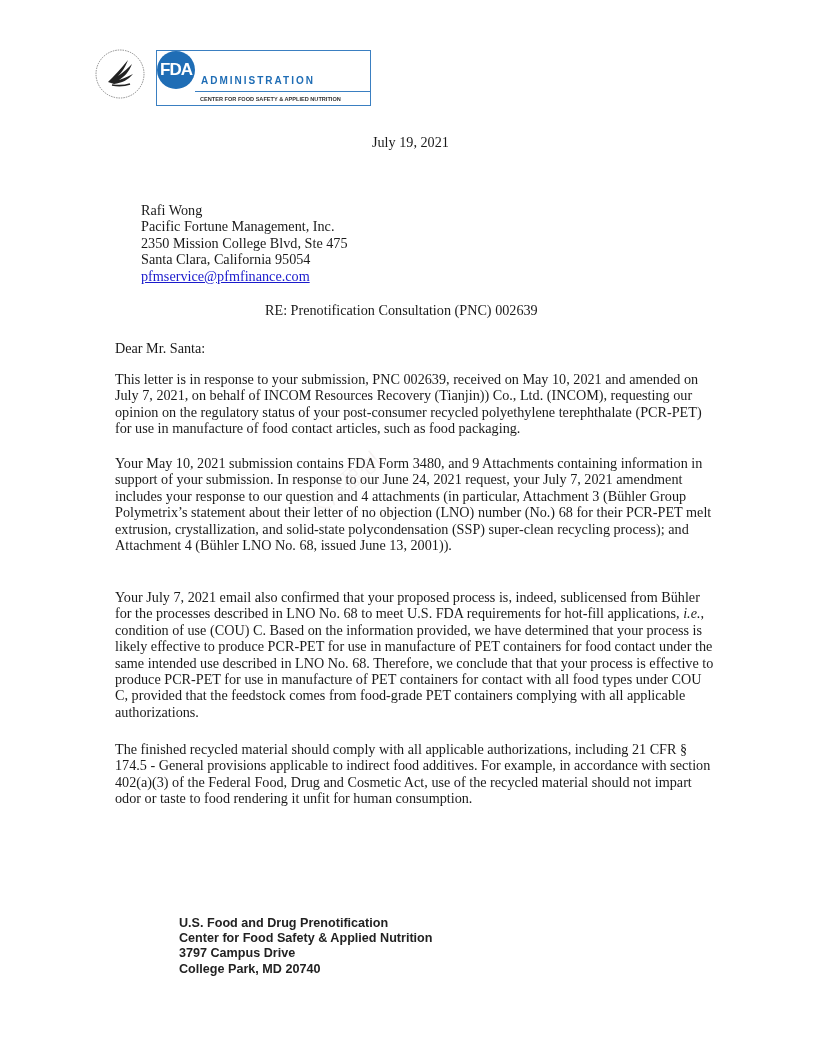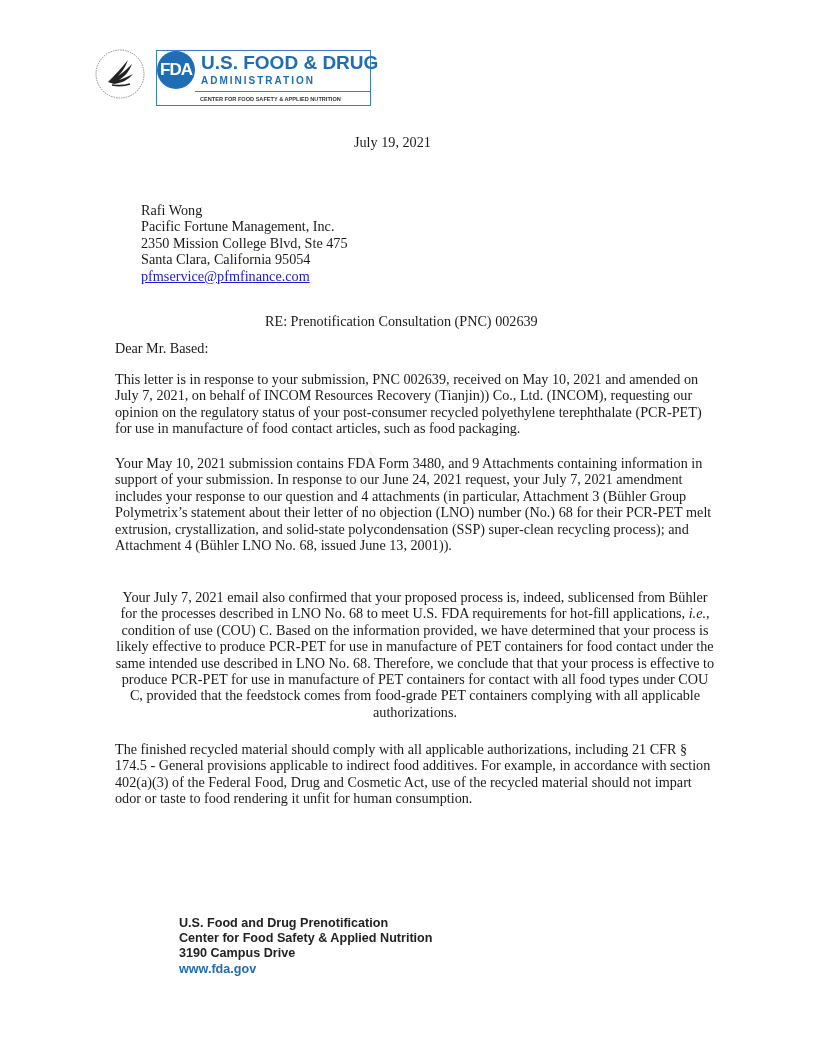--- a/index.html
+++ b/index.html
@@ -5,72 +5,71 @@
   html, body { margin: 0; padding: 0; background: #ffffff; }
   body { width: 816px; height: 1056px; position: relative; overflow: hidden; color: #1a1a1a; }
   .serif { font-family: "Liberation Serif", "DejaVu Serif", serif; font-size: 14.2px; line-height: 16.4px; }
   .logo-wrap { position: absolute; left: 94px; top: 46px; height: 64px; }
   .seal { position: absolute; left: 0; top: 2px; width: 52px; height: 52px; }
   .fda-box { position: absolute; left: 62px; top: 4px; width: 215px; height: 56px; border: 1px solid #3a7fc1; box-sizing: border-box; }
   .fda-badge { position: absolute; left: 0; top: 0; width: 38px; height: 38px; background: #1f6db5; color: #fff; font-family: "Liberation Sans", sans-serif; font-weight: bold; font-size: 17px; line-height: 38px; text-align: center; letter-spacing: -1px; border-radius: 19px; }
   .fda-title { position: absolute; left: 44px; top: 1px; font-family: "Liberation Sans", sans-serif; font-weight: bold; font-size: 19px; color: #1f6db5; white-space: nowrap; }
   .fda-sub { position: absolute; left: 44px; top: 24px; font-family: "Liberation Sans", sans-serif; font-weight: bold; font-size: 10px; letter-spacing: 2px; color: #1f6db5; white-space: nowrap; }
   .fda-center { position: absolute; left: 38px; right: 0; top: 40px; border-top: 1px solid #3a7fc1; font-family: "Liberation Sans", sans-serif; font-weight: bold; font-size: 5.6px; color: #333; padding: 4px 0 0 5px; white-space: nowrap; }
-  .date { position: absolute; left: 354px; top: 134px; }
+  .date { position: absolute; left: 372px; top: 134px; }
   .address { position: absolute; left: 115px; top: 202px; }
   .address div { white-space: nowrap; margin-left: 26px; }
   .email { color: #1a1acc; text-decoration: underline; }
-  .re { position: absolute; left: 265px; top: 302px; white-space: nowrap; margin-top: 11px; }
+  .re { position: absolute; left: 265px; top: 302px; white-space: nowrap; }
   .salutation { position: absolute; left: 115px; top: 340px; }
   .para { position: absolute; left: 115px; width: 600px; text-align: left; }
   .p1 { top: 371px; }
   .p2 { top: 455px; }
-  .p3 { top: 589px; text-align: center; }
+  .p3 { top: 589px; }
   .p4 { top: 741px; }
   .watermark { position: absolute; left: 300px; top: 470px; font-family: "DejaVu Sans", sans-serif; font-size: 22px; color: rgba(200,180,180,0.18); transform: rotate(-40deg); pointer-events: none; white-space: nowrap; }
   .footer { position: absolute; left: 179px; top: 916px; font-family: "Liberation Sans", sans-serif; font-weight: bold; font-size: 12.6px; line-height: 15.2px; color: #222; }
   .footer .url { color: #1f6db5; }
   .footer div { white-space: nowrap; }
 </style>
 </head>
 <body>
 
 <div class="logo-wrap">
   <svg class="seal" viewBox="0 0 52 52">
     <circle cx="26" cy="26" r="24" fill="none" stroke="#444" stroke-width="0.6" stroke-dasharray="1.5 1"></circle>
     <path d="M14 34 C20 28, 26 22, 34 12 C31 20, 28 24, 24 28 C30 24, 34 20, 38 16 C35 24, 30 29, 25 32 C31 30, 35 28, 39 26 C34 32, 28 35, 20 36 Z" fill="#222"></path>
     <path d="M18 37 C24 38, 30 38, 36 36" stroke="#222" stroke-width="1.6" fill="none"></path>
   </svg>
   <div class="fda-box">
     <div class="fda-badge">FDA</div>
-    <div class="fda-title">U.S. FOOD &amp; DRUG</div>
     <div class="fda-sub">ADMINISTRATION</div>
     <div class="fda-center">CENTER FOR FOOD SAFETY &amp; APPLIED NUTRITION</div>
   </div>
 </div>
 
 <div class="date serif">July 19, 2021</div>
 
 <div class="address serif">
   <div>Rafi Wong</div>
   <div>Pacific Fortune Management, Inc.</div>
   <div>2350 Mission College Blvd, Ste 475</div>
   <div>Santa Clara, California 95054</div>
   <div><a class="email">pfmservice@pfmfinance.com</a></div>
 </div>
 
 <div class="re serif">RE:  Prenotification Consultation (PNC) 002639</div>
 
-<div class="salutation serif">Dear Mr. Based:</div>
+<div class="salutation serif">Dear Mr. Santa:</div>
 
 <div class="para p1 serif">This letter is in response to your submission, PNC 002639, received on May 10, 2021 and amended on July 7, 2021, on behalf of INCOM Resources Recovery (Tianjin)) Co., Ltd. (INCOM), requesting our opinion on the regulatory status of your post-consumer recycled polyethylene terephthalate (PCR-PET) for use in manufacture of food contact articles, such as food packaging.</div>
 <div class="para p2 serif">Your May 10, 2021 submission contains FDA Form 3480, and 9 Attachments containing information in support of your submission. In response to our June 24, 2021 request, your July 7, 2021 amendment includes your response to our question and 4 attachments (in particular, Attachment 3 (Bühler Group Polymetrix’s statement about their letter of no objection (LNO) number (No.) 68 for their PCR-PET melt extrusion, crystallization, and solid-state polycondensation (SSP) super-clean recycling process); and Attachment 4 (Bühler LNO No. 68, issued June 13, 2001)).</div>
 <div class="para p3 serif"><span>Your July 7, 2021 email also confirmed that your proposed process is, indeed, sublicensed from Bühler for the processes described in LNO No. 68 to meet U.S. FDA requirements for hot-fill applications, </span><i>i.e.</i><span>, condition of use (COU) C. Based on the information provided, we have determined that your process is likely effective to produce PCR-PET for use in manufacture of PET containers for food contact under the same intended use described in LNO No. 68. Therefore, we conclude that  that your process is effective to produce PCR-PET for use in manufacture of PET containers for contact with all food types under COU C, provided that the feedstock comes from food-grade PET containers complying with all applicable authorizations.</span></div>
 <div class="para p4 serif">The finished recycled material should comply with all applicable authorizations, including 21 CFR § 174.5 - General provisions applicable to indirect food additives. For example, in accordance with section 402(a)(3) of the Federal Food, Drug and Cosmetic Act, use of the recycled material should not impart odor or taste to food rendering it unfit for human consumption.</div>
 
 <div class="watermark">天津盈创</div>
 
 <div class="footer">
   <div>U.S. Food and Drug Prenotification</div>
   <div>Center for Food Safety &amp; Applied Nutrition</div>
-  <div>3190 Campus Drive</div>
-  <div class="url">www.fda.gov</div>
+  <div>3797 Campus Drive</div>
+  <div>College Park, MD 20740</div>
 </div>
 
 </body></html>

